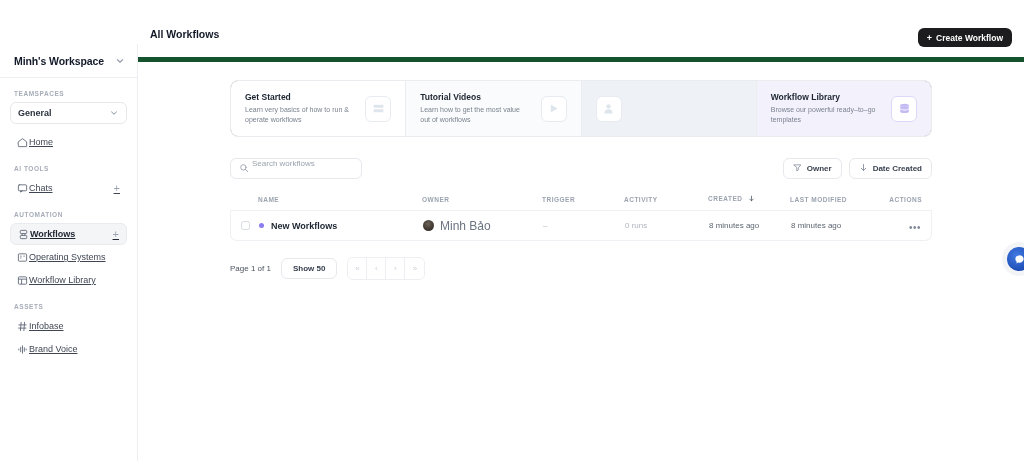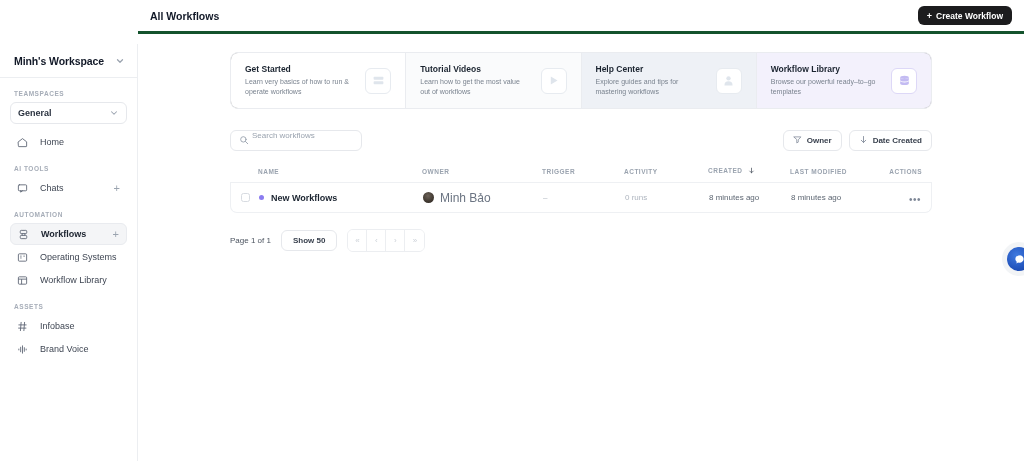--- a/index.html
+++ b/index.html
@@ -43,39 +43,41 @@
     background: #fff;
     display: flex; align-items: center; justify-content: space-between;
     padding: 0 7px;
     font-size: 9px; font-weight: 600; color: #2b3340;
   }
   .nav-item {
     height: 22px; margin: 1px 2px;
     display: flex; align-items: center;
     padding: 0 7px; border-radius: 6px;
     font-size: 9px; color: #3f4653; font-weight: 500;
-    gap: 12px;
+    gap: 1px;
+    text-decoration: underline;
   }
   .nav-item.selected {
     background: #f4f5f7;
     border: 1px solid #e9ebef;
     font-weight: 600; color: #202733;
   }
   .nav-item .ico { width: 11px; height: 11px; flex: 0 0 11px; color: #5b6372; display:block; }
   .nav-item .lbl { flex: 1 1 auto; white-space: nowrap; }
   .plus { font-size: 11px; color: #9aa3af; line-height: 1; font-weight: 400; }
   .nav-gap { height: 6px; }
 
   
   .main { flex: 1 1 auto; height: 461px; background: #fff; display: flex; flex-direction: column; position: relative; }
   .topbar {
     height: 34px; flex: 0 0 34px;
-    border-bottom: 3px solid #14532d;
-    display: flex; align-items: center; justify-content: space-between;
+    border-bottom: 5px solid #14532d;
+    display: flex; align-items: flex-start; justify-content: space-between;
     padding: 0 12px 0 12px;
+    margin-top: 28px;
   }
   .page-title { font-size: 10.5px; font-weight: 700; color: #111827; }
   .btn-create {
     background: #1c1c1e; color: #fff;
     font-size: 8.5px; font-weight: 600;
     border-radius: 6px; height: 19px;
     display: flex; align-items: center; gap: 4px;
     padding: 0 9px; border: none;
     font-family: "Liberation Sans", sans-serif;
   }
@@ -333,24 +335,20 @@
             <span class="card-desc">Learn how to get the most value out of workflows</span>
           </div>
           <span class="card-ico-box">
             <svg viewBox="0 0 24 24" fill="#dfe5ec">
                 <path d="M7 4.5 19.5 12 7 19.5z"></path>
               </svg>
           </span>
         </div>
 
         <div class="card" style="background:#eef1f6">
-          <div class="card-txt">
-            <span class="card-title">Help Center</span>
-            <span class="card-desc">Explore guides and tips for mastering workflows</span>
-          </div>
           <span class="card-ico-box">
             <svg viewBox="0 0 24 24" fill="#dfe5ec">
                 <circle cx="12" cy="8" r="4"></circle>
                 <path d="M4.5 21a7.5 7.5 0 0 1 15 0z"></path>
               </svg>
           </span>
         </div>
 
         <div class="card" style="background:#f3f1fc">
           <div class="card-txt">

